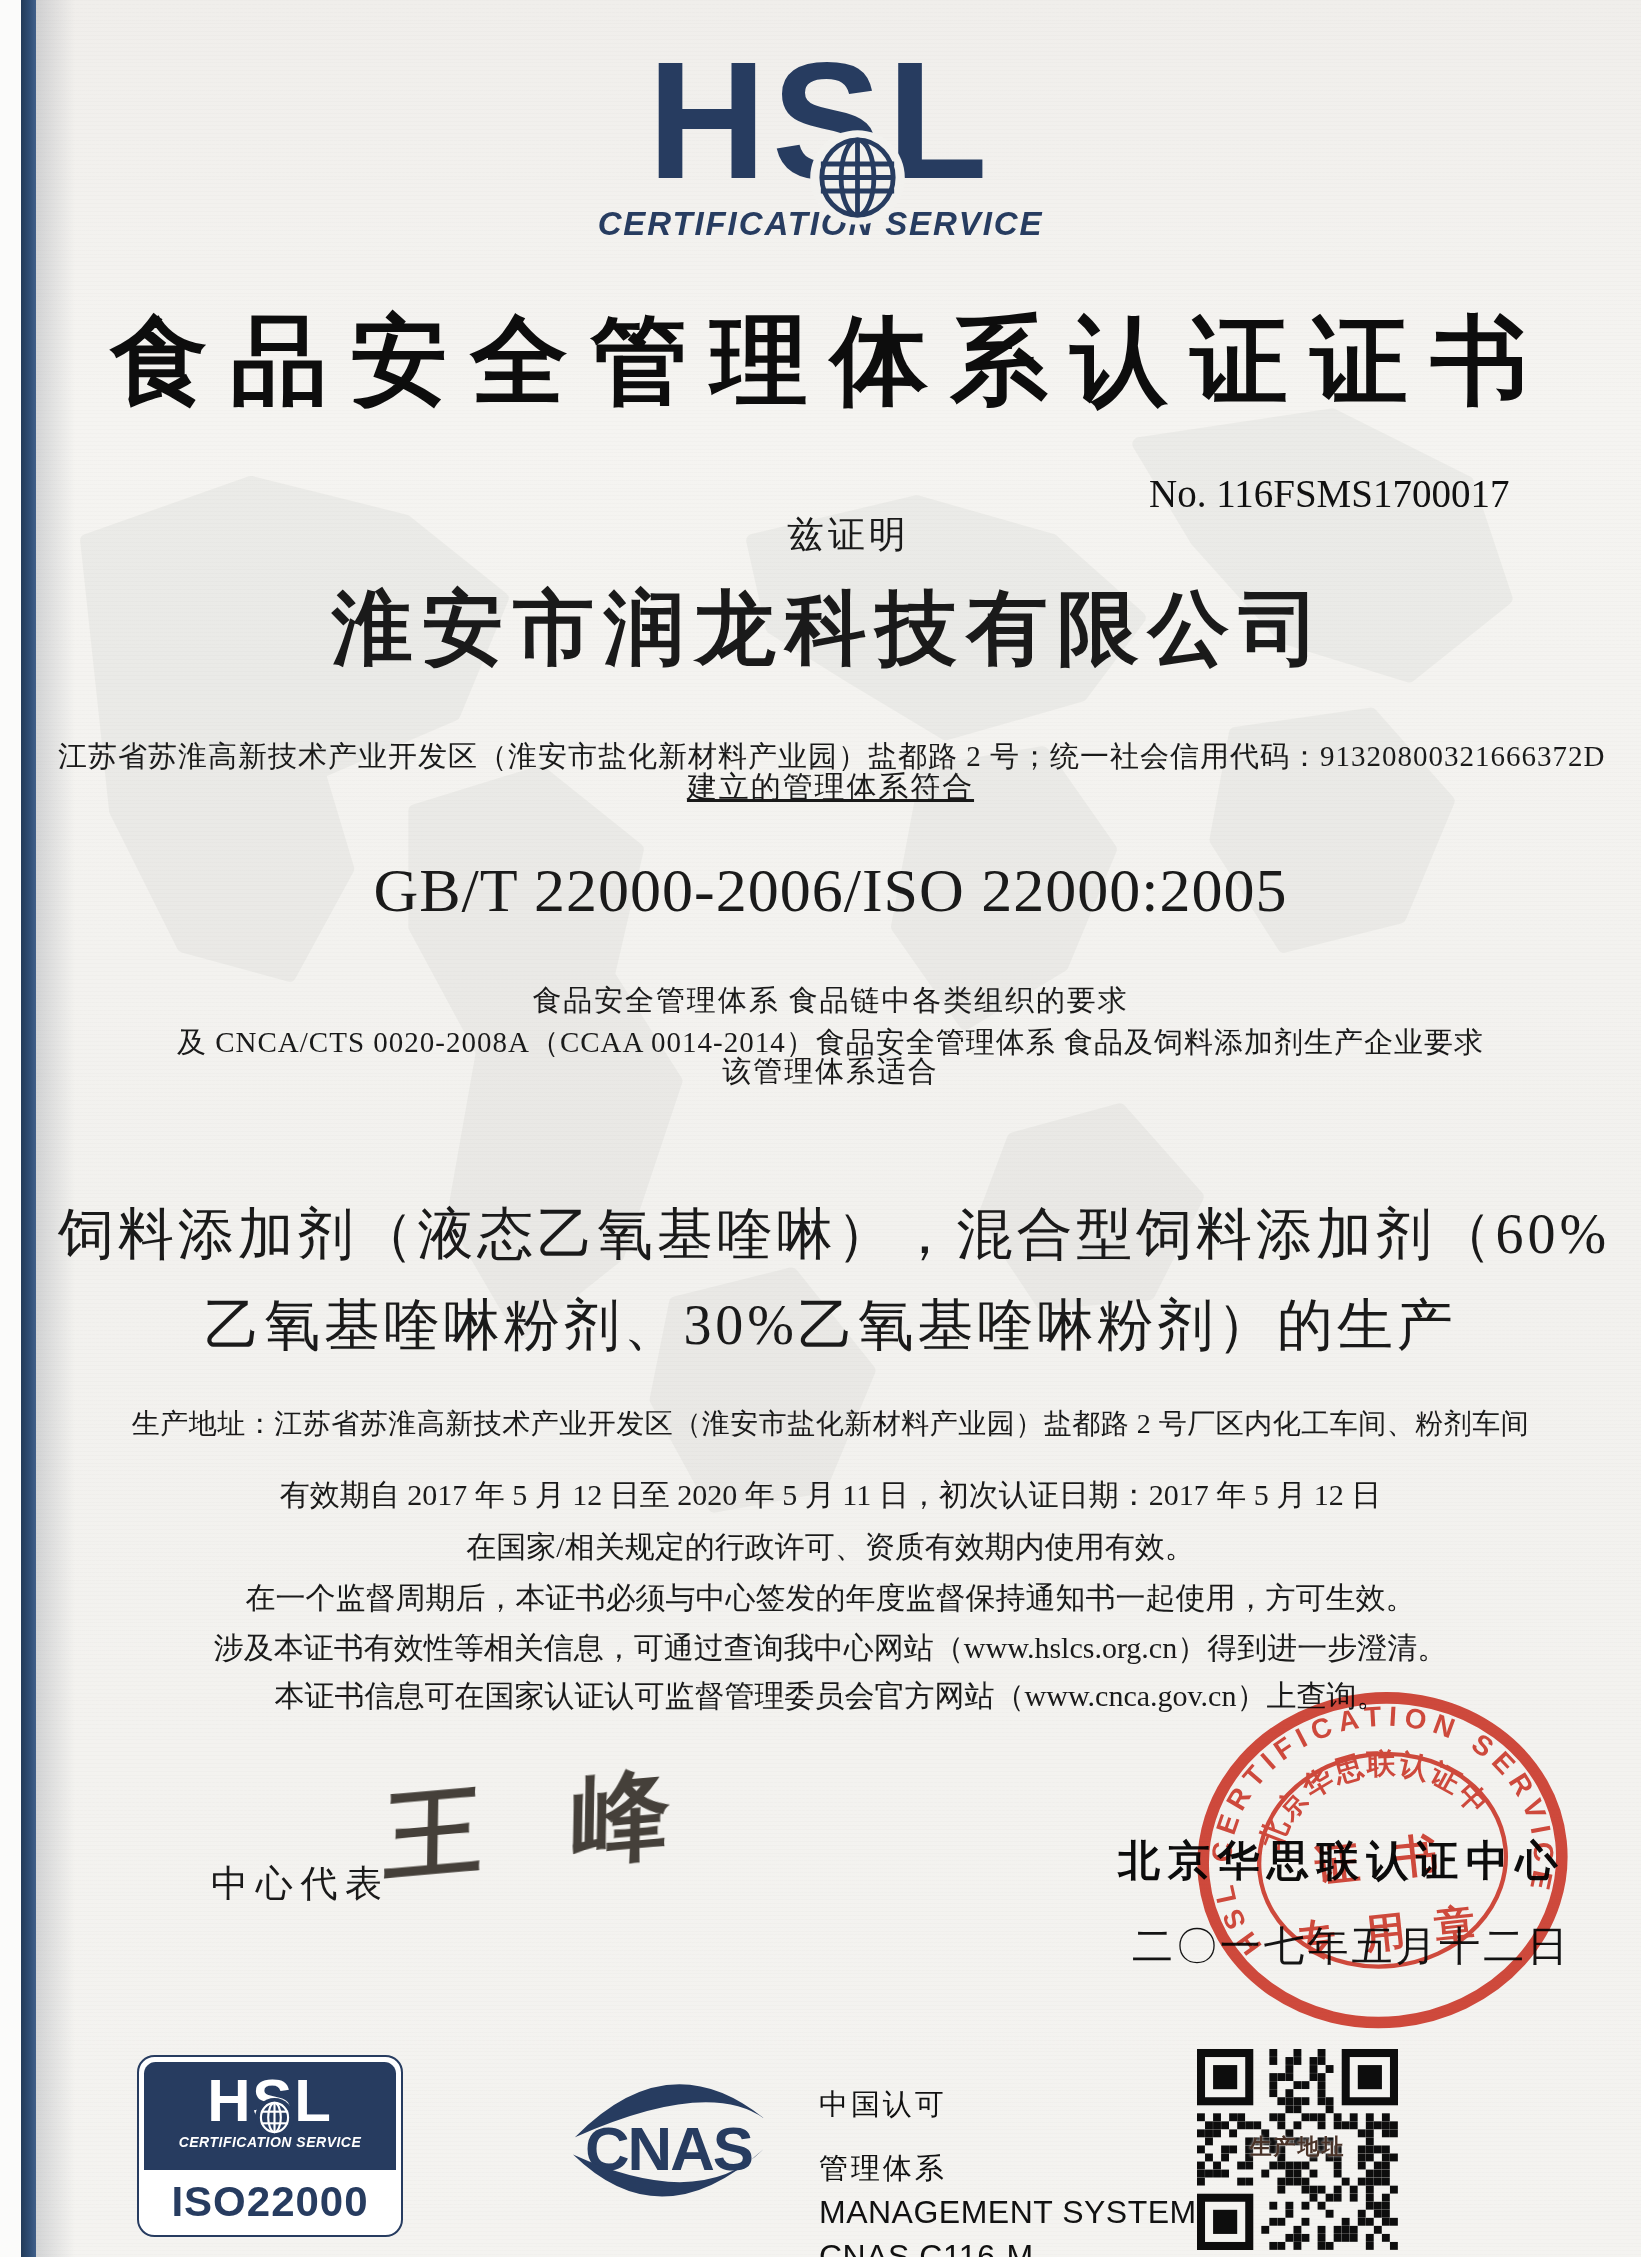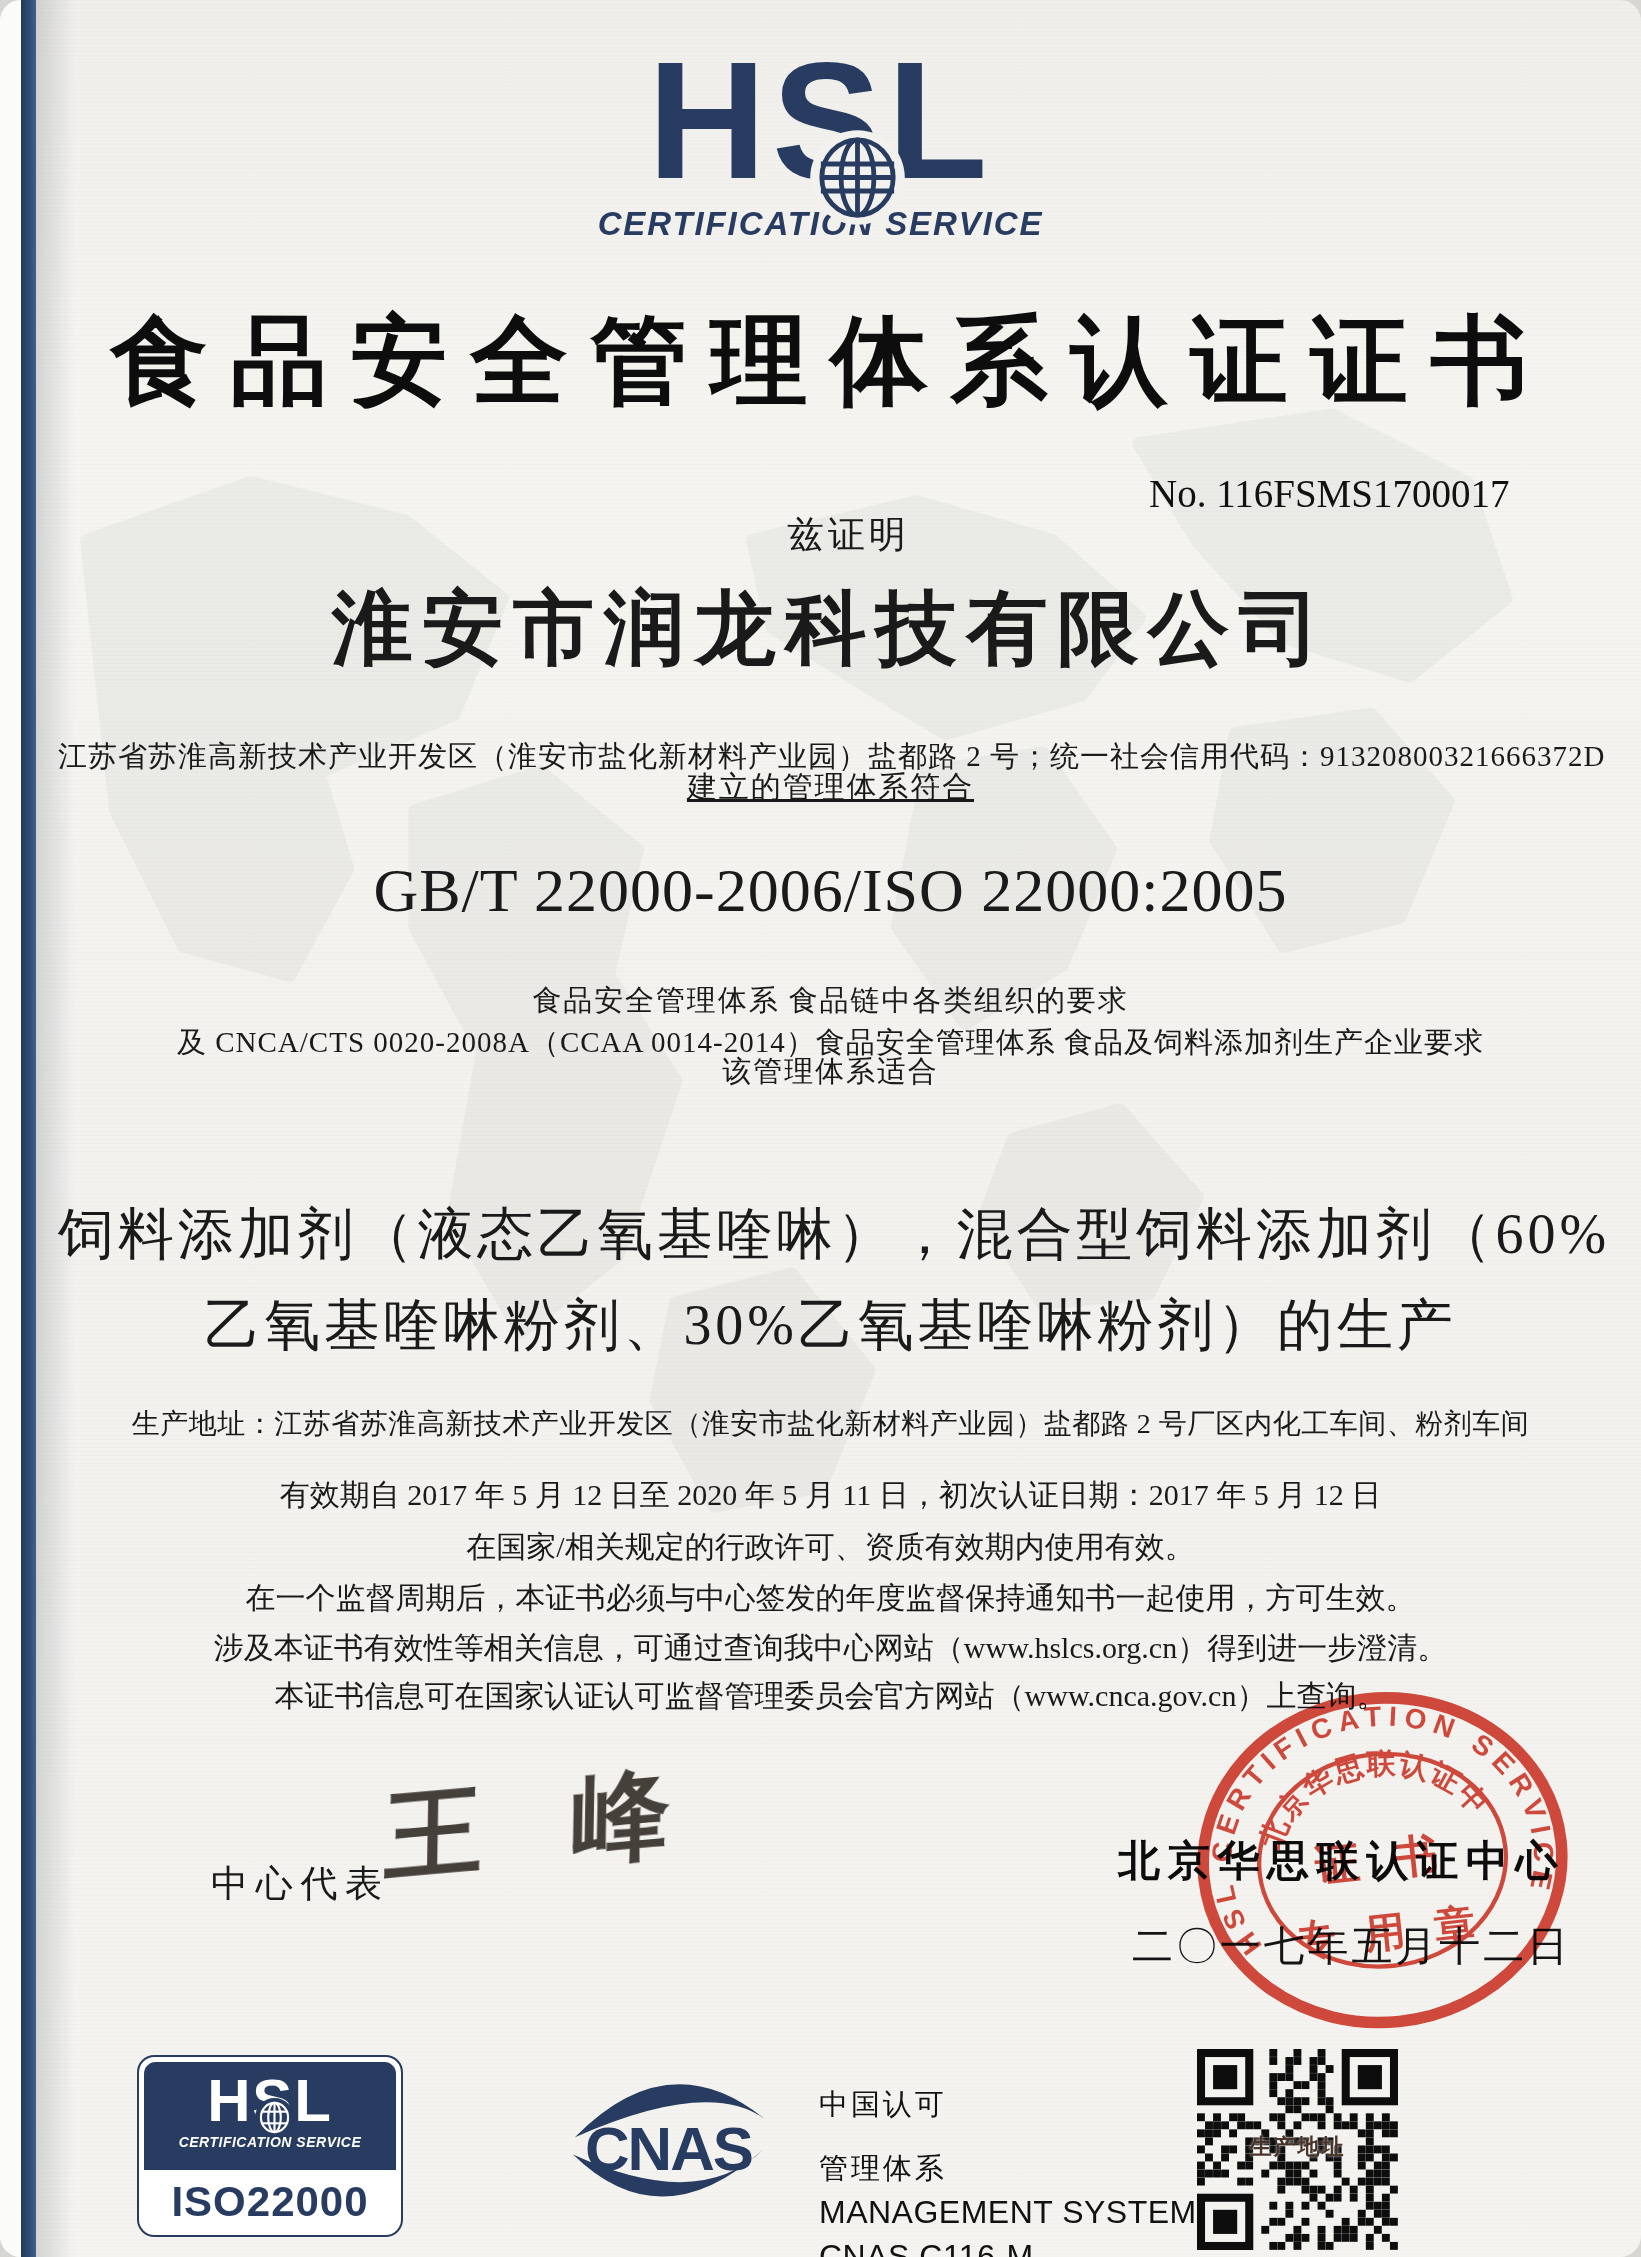--- a/index.html
+++ b/index.html
@@ -1,19 +1,19 @@
 <!DOCTYPE html>
 <html><head>
 <meta charset="utf-8">
 <style>
   html,body{margin:0;padding:0;background:#d8d6d2;}
   .page{
     position:relative;width:1641px;height:2257px;overflow:hidden;
     background:linear-gradient(180deg,#f0eeeb 0%,#f5f4f1 18%,#f2f1ee 55%,#f4f3f0 100%);
-    font-family:"Liberation Serif","DejaVu Serif",serif;color:#1a1a1a;border-radius:21px;
+    font-family:"Liberation Serif","DejaVu Serif",serif;color:#1a1a1a;
   }
   .scan-texture{position:absolute;inset:0;pointer-events:none;
     background:repeating-linear-gradient(180deg,rgba(0,0,0,0.012) 0 1px,transparent 1px 3.9px);}
   .edge-white{position:absolute;left:0;top:0;width:21px;height:2257px;background:#fbfbfa;}
   .edge-strip{position:absolute;left:21px;top:0;width:14.5px;height:2257px;
     background:linear-gradient(90deg,#223a58,#2f4d74 55%,#41608a);}
   .edge-shadow{position:absolute;left:36px;top:0;width:39px;height:2257px;
     background:linear-gradient(90deg,rgba(60,70,90,0.18),rgba(60,70,90,0));}
   .abs{position:absolute;}
   .ctr{left:58px;width:1545px;text-align:center;}

